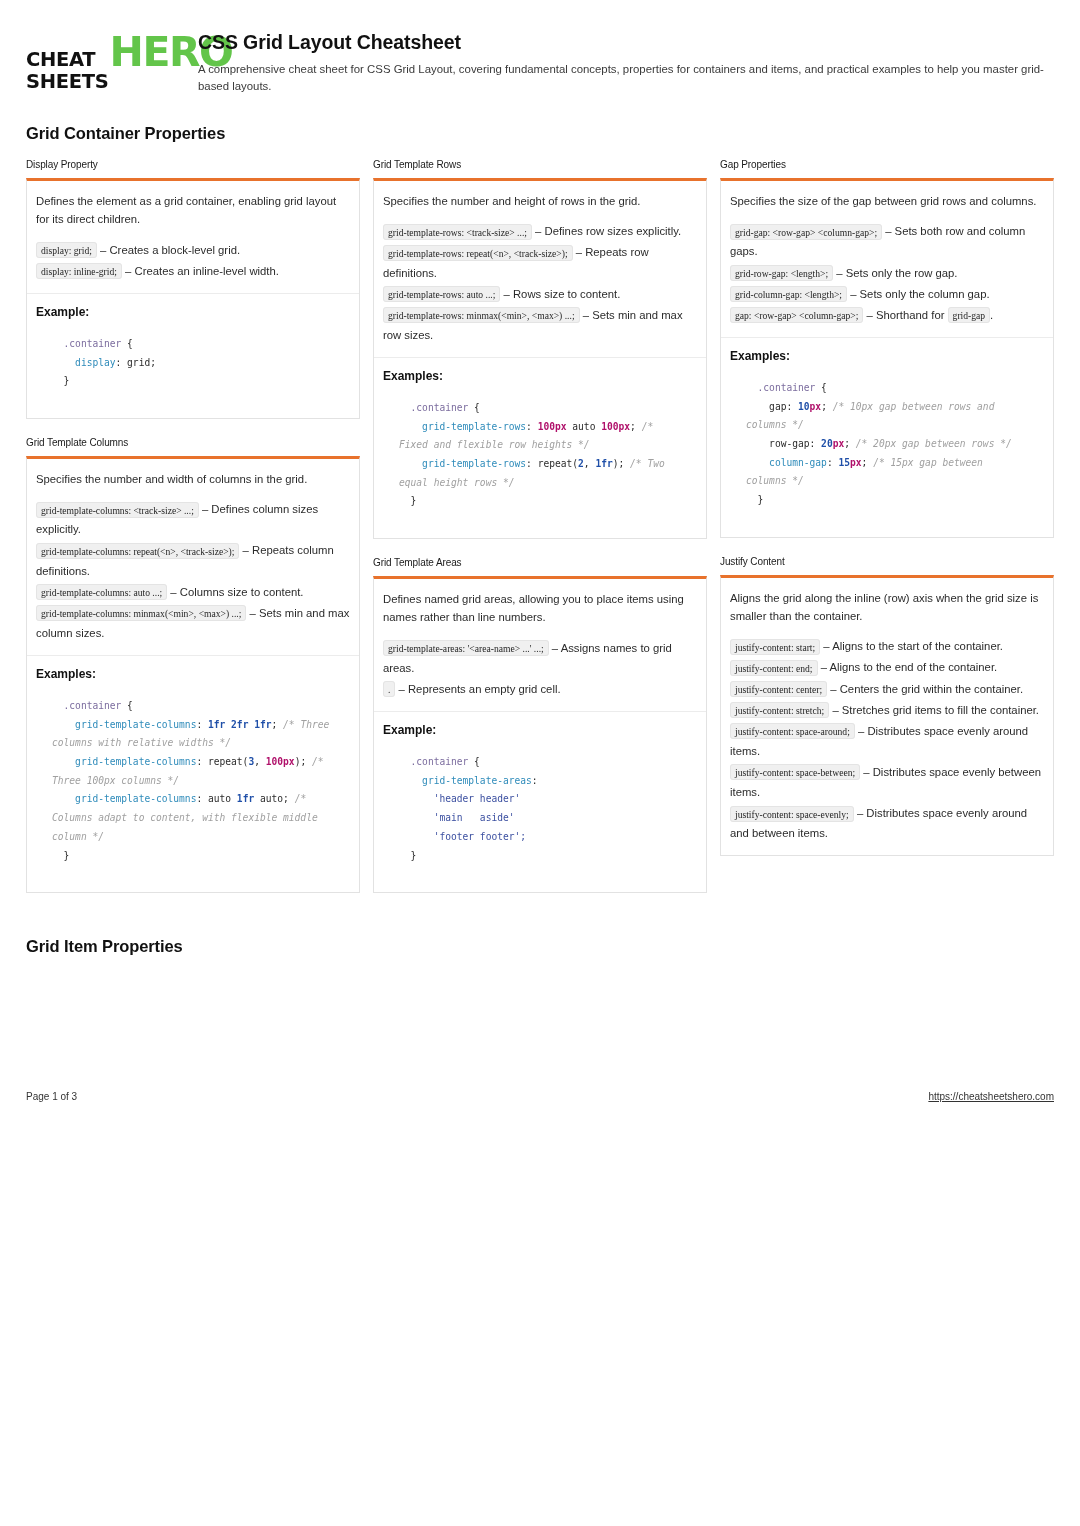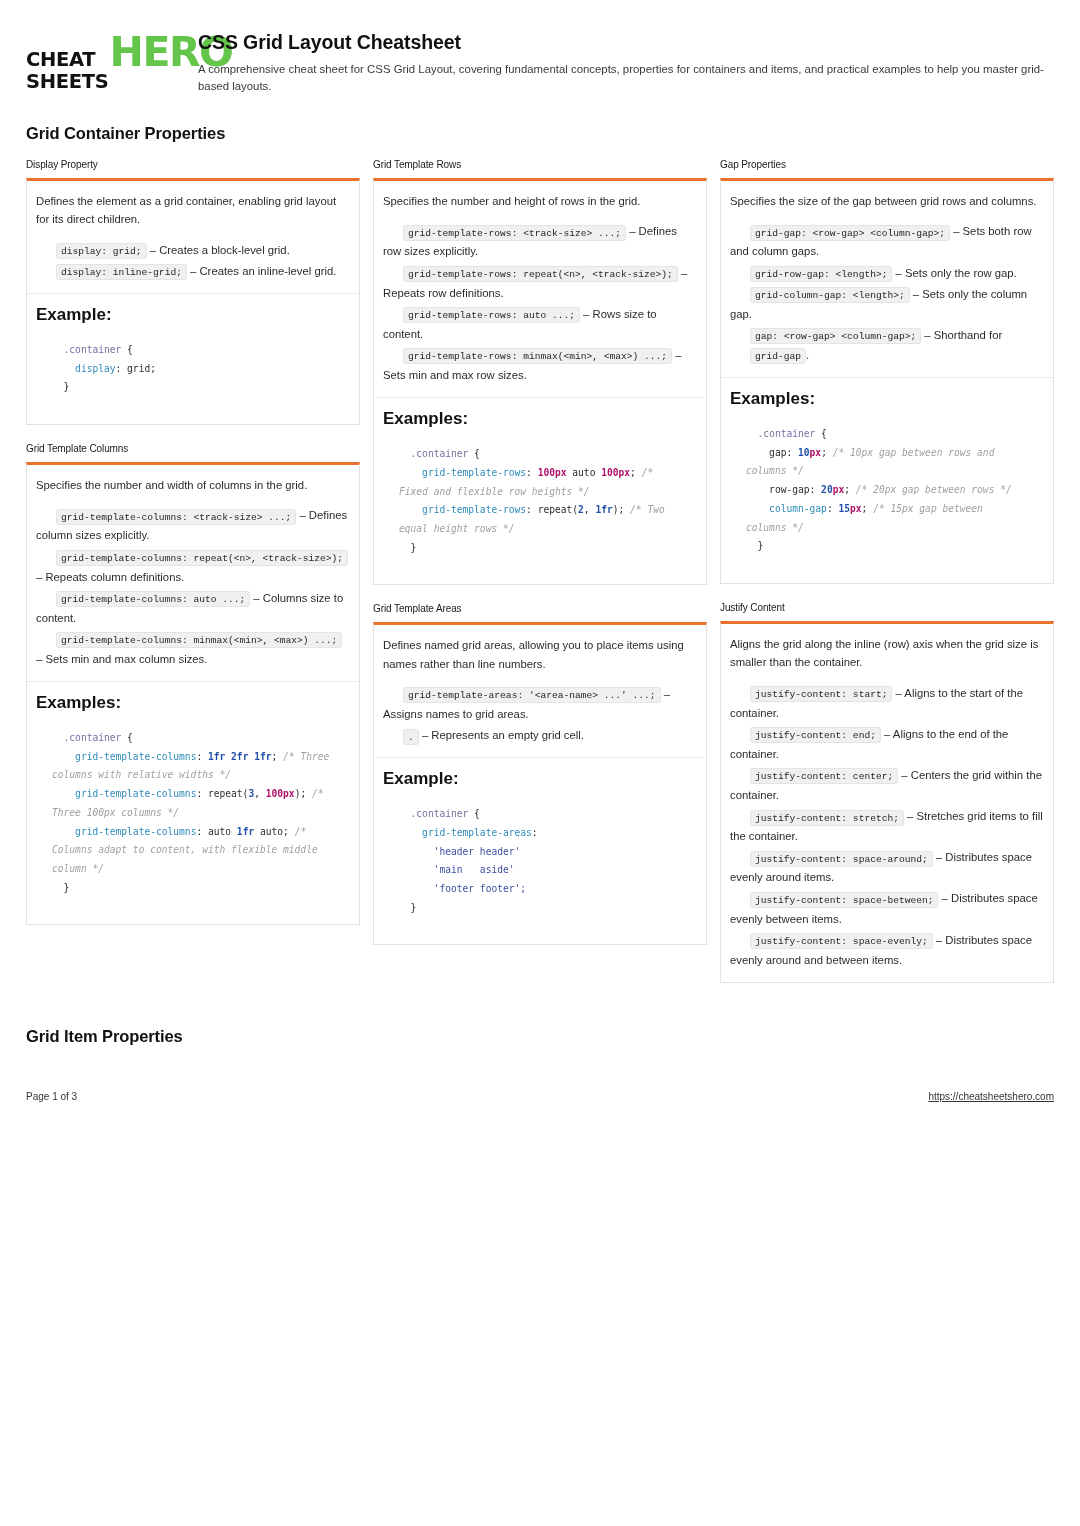--- a/index.html
+++ b/index.html
@@ -100,33 +100,32 @@
   .desc {
     font-size: 11.3px;
     line-height: 1.62;
     color: #2b2b2b;
     margin-bottom: 11px;
   }
   .bullets { font-size: 11.3px; line-height: 1.78; color: #2b2b2b; }
   .bullets p { margin: 0 0 1px 0; }
 
   code.chip {
-    font-family: Liberation Mono, monospace;
+    font-family: Liberation Serif, serif;
     font-size: 9.6px;
     background: #f0f0f0;
     border: 1px solid #e4e4e4;
     border-radius: 3px;
     padding: 1.5px 4px;
     color: #1f1f1f;
     white-space: normal;
-    margin-left: 20px;
   }
 
   .ex-label {
-    font-size: 17px;
+    font-size: 12px;
     font-weight: 700;
     color: #111111;
     margin-bottom: 8px;
   }
   pre.code {
     font-family: "DejaVu Sans Mono", monospace;
     font-size: 9.6px;
     line-height: 1.95;
     color: #2b2b2b;
     white-space: pre-wrap;
@@ -182,21 +181,21 @@
 
     <div class="col">
 
       <div class="block">
         <div class="block-title">Display Property</div>
         <div class="card">
           <div class="card-body">
             <div class="desc">Defines the element as a grid container, enabling grid layout for its direct children.</div>
             <div class="bullets">
               <p><code class="chip">display: grid;</code><span> – Creates a block-level grid.</span></p>
-              <p><code class="chip">display: inline-grid;</code><span> – Creates an inline-level grid.</span></p>
+              <p><code class="chip">display: inline-grid;</code><span> – Creates an inline-level width.</span></p>
             </div>
           </div>
           <div class="card-body card-sep">
             <div class="ex-label">Example:</div>
             <pre class="code">  <span class="t-sel">.container</span><span class="t-pln"> {</span>
     <span class="t-prop">display</span><span class="t-pln">: grid;</span>
   <span class="t-pln">}</span></pre>
           </div>
         </div>
       </div>

